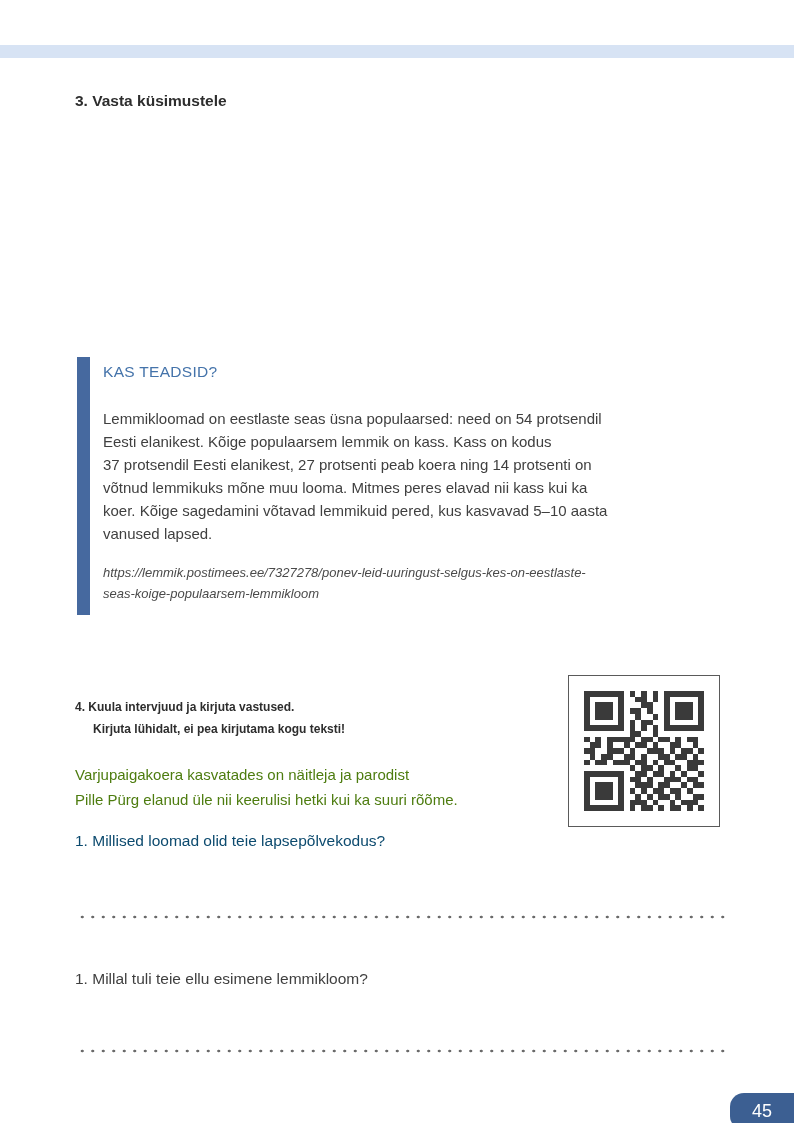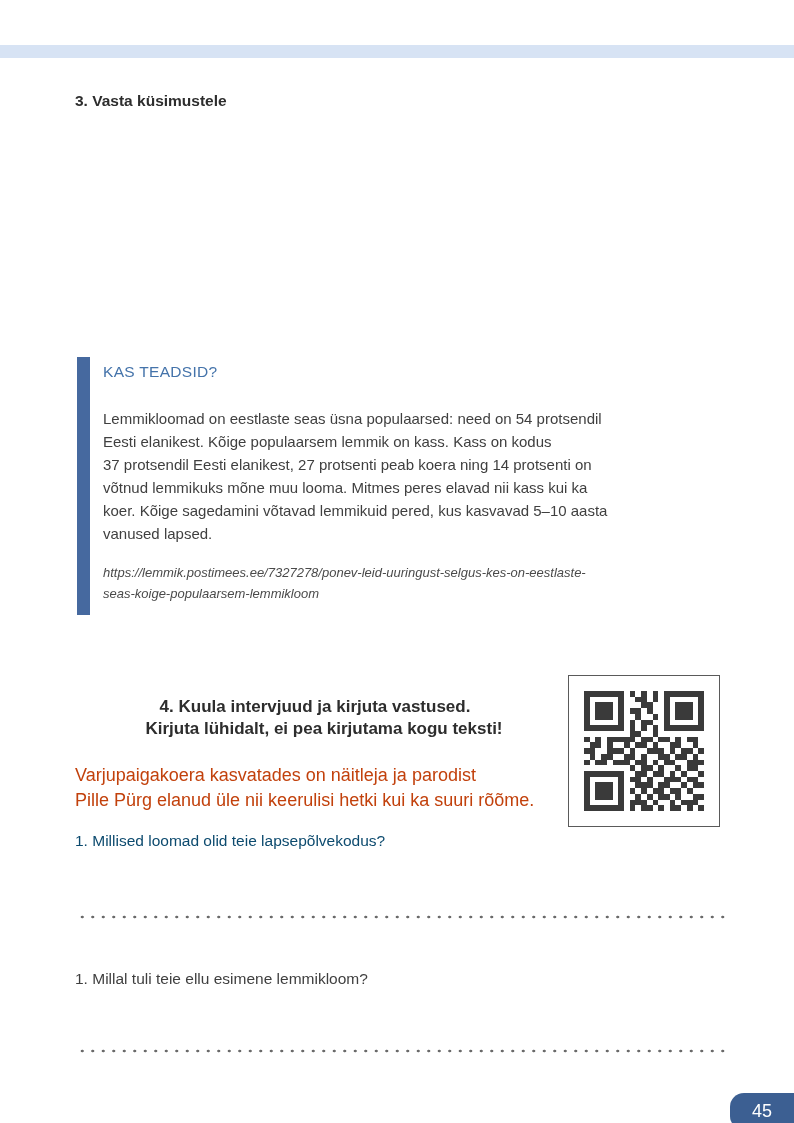--- a/index.html
+++ b/index.html
@@ -50,29 +50,28 @@
   .infobox-source {
     margin-top: 17px;
     font-size: 13px; font-style: italic; line-height: 21px;
     color: #4a4a4a;
     white-space: pre-line;
     text-decoration: none;
     display: inline-block;
   }
   .sec4-heading {
     position: absolute; left: 75px; top: 684px;
-    font-size: 17px; font-weight: bold; line-height: 22px; color: #2d2d2d;
+    font-size: 12px; font-weight: bold; line-height: 22px; color: #2d2d2d;
     width: 480px;
-    text-align: center;
   }
   .sec4-heading-line2 { padding-left: 18px; }
   .sec4-intro {
     position: absolute; left: 75px; top: 751px;
-    font-size: 18px; line-height: 24.5px;
-    white-space: pre-line; width: 490px; color: #c2410c;
+    font-size: 15px; line-height: 24.5px;
+    white-space: pre-line; width: 490px; color: #4d7c0f;
   }
   .sec4-q1 { position: absolute; left: 75px; top: 820px; font-size: 15.5px; color: #0c4a6e; }
   .sec4-q2 { position: absolute; left: 75px; top: 958px; font-size: 15.5px; color: #3f3f3f; }
   .answer-line {
     position: absolute; left: 77px;
     width: 652px; height: 4px;
     background-image: radial-gradient(circle, #6a6a6a 1.3px, transparent 1.6px);
     background-size: 10.5px 4px;
     background-repeat: repeat-x;
   }

